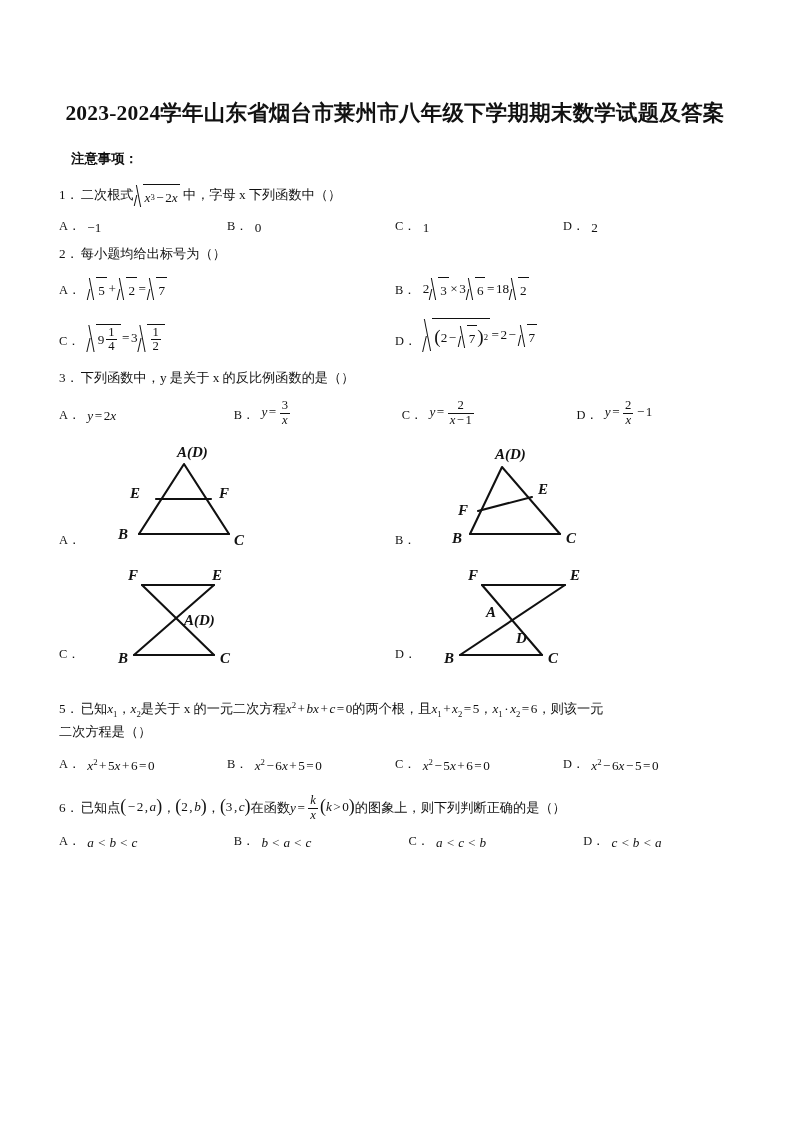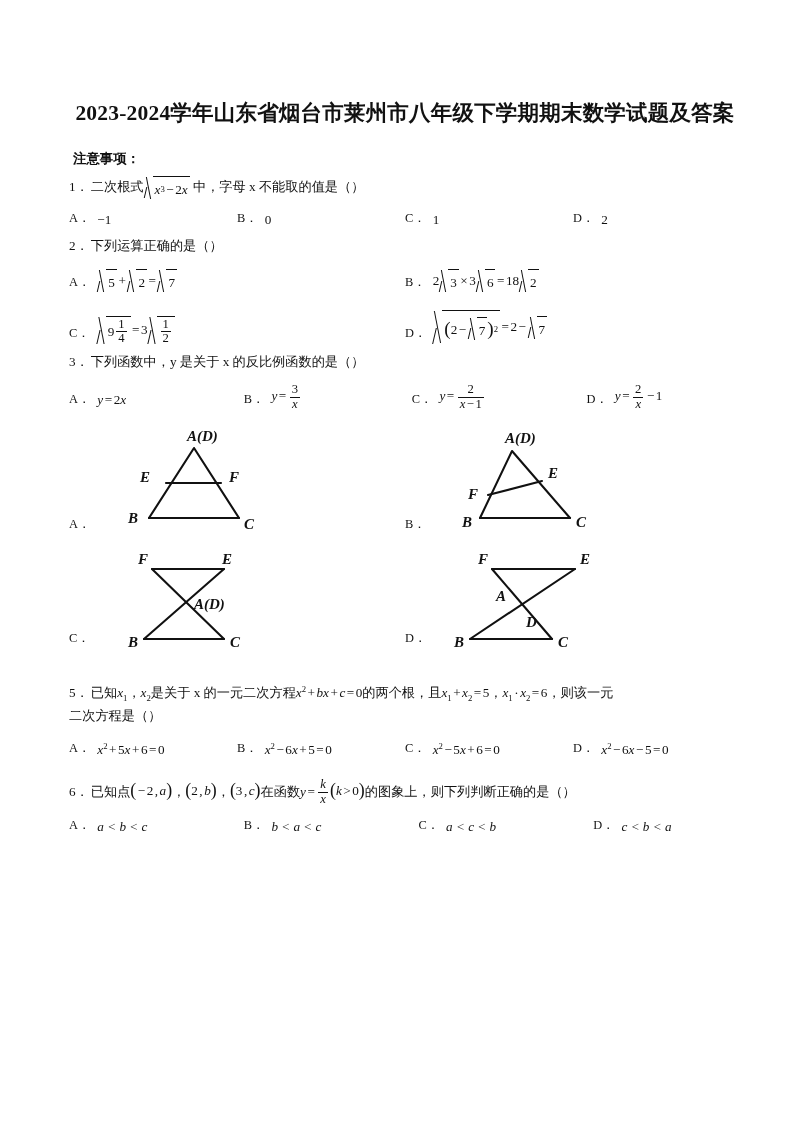--- a/index.html
+++ b/index.html
@@ -17,21 +17,21 @@
   }
   .page {
     position: absolute;
     left: 0; top: 0;
     width: 793px;
     height: 1122px;
     padding: 0;
   }
   .content {
     position: absolute;
-    left: 69px;
+    left: 59px;
     top: 96px;
     width: 672px;
   }
 
   
   .doc-title {
     font-size: 21.5px;
     font-weight: bold;
     text-align: center;
     line-height: 1.62;
@@ -40,21 +40,21 @@
     font-family: "Liberation Serif", "DejaVu Serif", serif;
   }
 
   
   .notes {
     margin-top: 16px;
     font-weight: bold;
     font-size: 13.4px;
     line-height: 1.82;
   }
-  .notes .note-line { margin: 4px; }
+  .notes .note-line { margin: 12px; }
 
   
   .section-head {
     margin-top: 7px;
     font-weight: bold;
     font-size: 13.4px;
     line-height: 1.72;
   }
 
   
@@ -197,21 +197,21 @@
       <p class="q-stem">
         <span class="q-num">1．</span><span>二次根式</span><span class="sqrt">
             <span class="radical"></span>
             <span class="rad-body">
               <span class="mi">x</span>
               <sup class="exp">3</sup>
               <span class="mo">−</span>
               <span class="mn">2</span>
               <span class="mi">x</span>
             </span>
-          </span>&nbsp;<span>中，字母 x 不能取的值是（）</span>
+          </span>&nbsp;<span>中，字母 x 下列函数中（）</span>
       </p>
       <div class="opts-row">
         <div class="opt" style="width:25%">
           <span class="opt-letter">A．</span>
           <span class="opt-body">−1</span>
         </div>
         <div class="opt" style="width:25%">
           <span class="opt-letter">B．</span>
           <span class="opt-body">0</span>
         </div>
@@ -221,21 +221,21 @@
         </div>
         <div class="opt" style="width:25%">
           <span class="opt-letter">D．</span>
           <span class="opt-body">2</span>
         </div>
       </div>
     </div>
 
     <div class="question">
       <p class="q-stem">
-        <span class="q-num">2．</span><span>下列运算正确的是（）</span>
+        <span class="q-num">2．</span><span>每小题均给出标号为（）</span>
       </p>
 
       <div class="opts-row two-col" style="margin-top:12px">
         <div class="opt">
           <span class="opt-letter">A．</span>
           <span class="opt-body">
             <span class="sqrt">
                 <span class="radical"></span>
                 <span class="rad-body">
                   <span class="mn">5</span>
@@ -326,21 +326,21 @@
                 <span class="radical"></span>
                 <span class="rad-body">
                   <span class="mn">7</span>
                 </span>
               </span>
           </span>
         </div>
       </div>
     </div>
 
-    <div class="question" style="margin-top:4px">
+    <div class="question" style="margin-top:12px">
       <p class="q-stem">
         <span class="q-num">3．</span><span>下列函数中，y 是关于 x 的反比例函数的是（）</span>
       </p>
       <div class="opts-row" style="margin-top:10px">
         <div class="opt" style="width:26%">
           <span class="opt-letter">A．</span>
           <span class="opt-body">
             <span class="mi">y</span><span class="mo">=</span><span class="mn">2</span><span class="mi">x</span>
           </span>
         </div>

